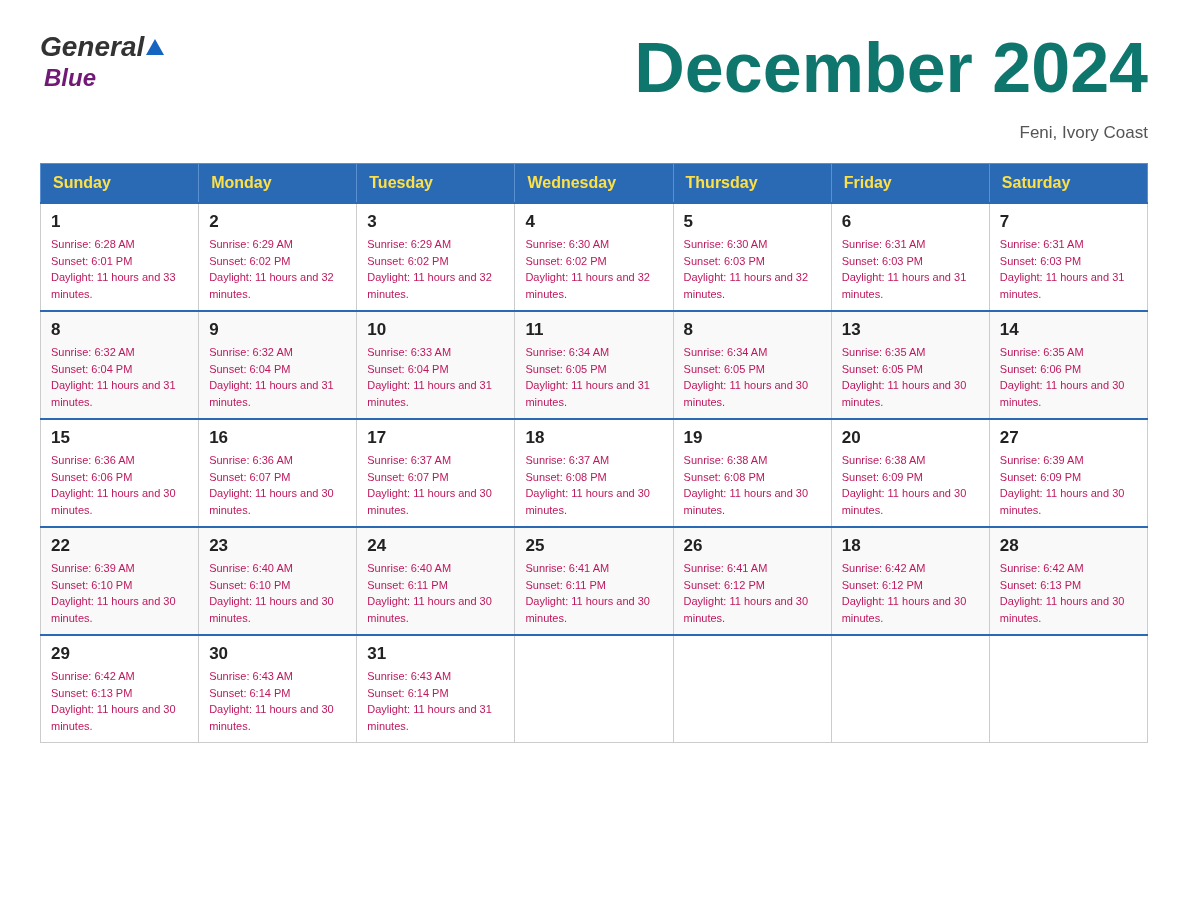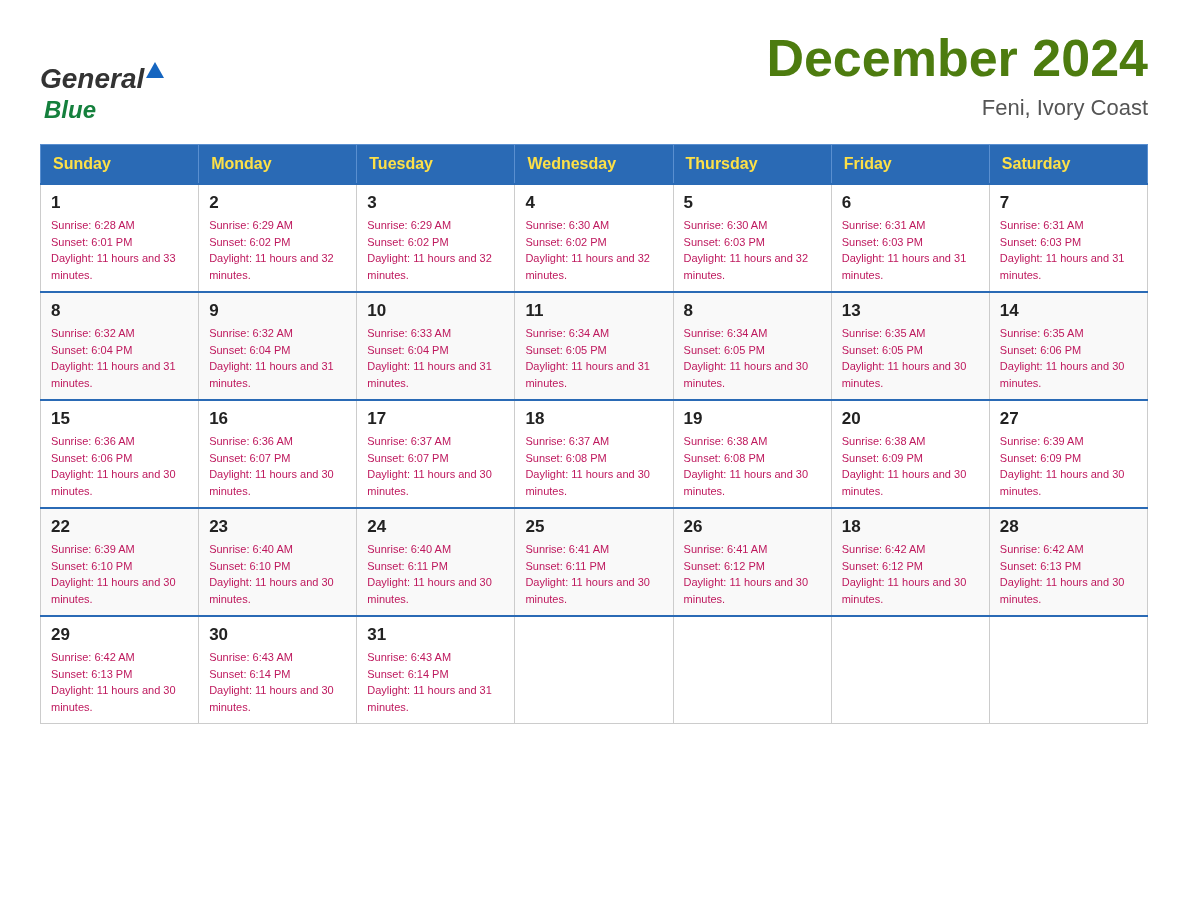--- a/index.html
+++ b/index.html
@@ -27,43 +27,42 @@
       color: #333;
       font-style: italic;
     }
     .logo-wrapper {
       display: flex;
       flex-direction: column;
       line-height: 1.2;
     }
     .logo-line1 {
       display: flex;
-      align-items: flex-start;
-      margin-top: 32px;
+      align-items: flex-end;
     }
     .logo-line2 {
-      color: #15803d;
+      color: #701a75;
       font-size: 24px;
       font-weight: bold;
       font-style: italic;
       padding-left: 4px;
     }
     .title-area {
       text-align: right;
     }
     .month-year {
-      font-size: 52px;
+      font-size: 70px;
       font-weight: bold;
-      color: #4d7c0f;
+      color: #0f766e;
       line-height: 1.1;
     }
     .location {
-      font-size: 22px;
+      font-size: 17px;
       color: #555;
-      margin-top: 8px;
+      margin-top: 16px;
     }
     .calendar {
       width: 100%;
       border-collapse: collapse;
       border: 1px solid #aaa;
     }
     .calendar th {
       background-color: #2a6ab5;
       color: #fde047;
       font-size: 16px;

